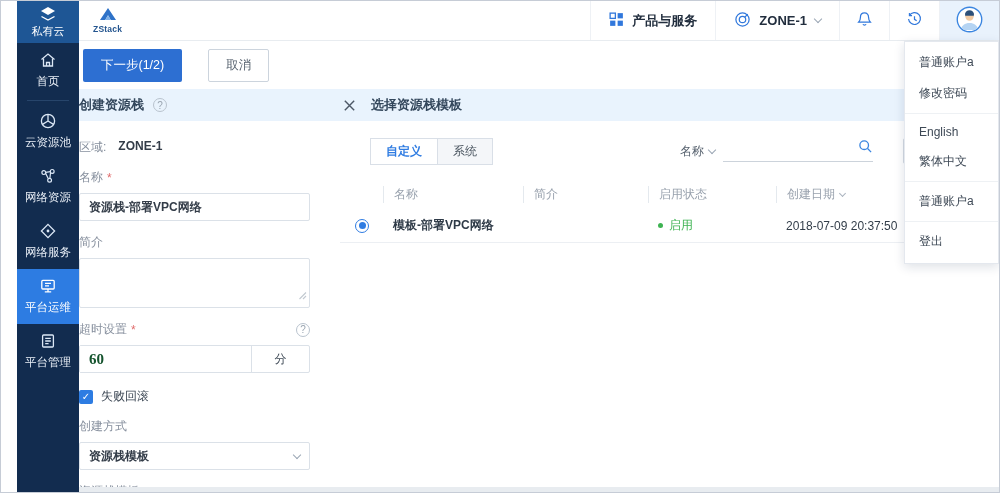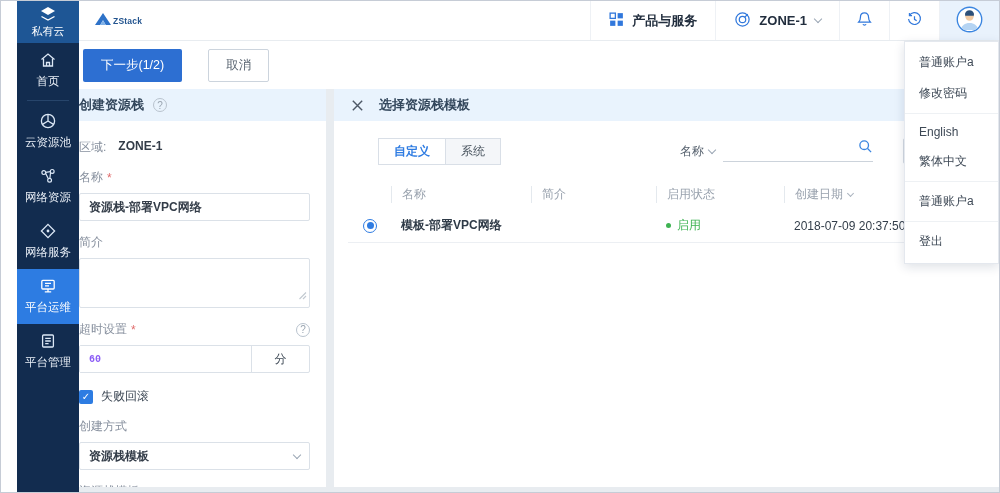--- a/index.html
+++ b/index.html
@@ -14,21 +14,21 @@
   .side-nav { }
   .side-item { display:flex; flex-direction:column; align-items:center; gap:5px;
                padding:8px 0 9px; font-size:11.5px; color:#e8eef6; cursor:pointer; }
   .side-item.active { background:#2d7ce2; color:#fff; }
   .side-div { height:1px; background:#27456b; margin:2px 10px 3px; }
   .side-icon svg { display:block; }
 
   
   .topbar { position:absolute; left:62px; right:0; top:0; height:40px; background:#fff;
             border-bottom:1px solid #e8ecf0; display:flex; align-items:stretch; }
-  .logo { display:flex; flex-direction:row; align-items:center; justify-content:center;
+  .logo { display:flex; flex-direction:column; align-items:center; justify-content:center;
           margin-left:30px; cursor:pointer; }
   .logo-text { font-size:8.5px; font-weight:bold; color:#24558f; letter-spacing:.2px; }
   .top-right { margin-left:auto; display:flex; align-items:stretch; }
   .top-cell { display:flex; align-items:center; gap:8px; padding:0 18px;
               border-left:1px solid #eef1f5; font-size:13px; color:#222e3e; font-weight:bold;
               cursor:pointer; }
   .top-cell.icon-only { padding:0 16px; }
   .avatar-cell { background:#e9f2fc; padding:0 17px; }
   .chev { width:6px; height:6px; border-right:1.4px solid #9aa6b4; border-bottom:1.4px solid #9aa6b4;
           transform:rotate(45deg); margin-top:-3px; flex:none; }
@@ -38,21 +38,21 @@
              display:flex; align-items:center; padding-left:20px; }
   .btn-primary { background:#2d6fd2; color:#fff; border:none; border-radius:2px;
                  font-size:12.5px; font-weight:normal; padding:8px 18px; cursor:pointer;
                  font-family:inherit; }
   .btn-ghost { margin-left:26px; background:#fff; color:#55616e; border:1px solid #ccd4dd;
                border-radius:2px; font-size:12.5px; padding:7px 17px; cursor:pointer;
                font-family:inherit; }
 
   
   .content { position:absolute; left:62px; right:0; top:88px; bottom:0; background:#e8ecf0;
-             display:flex; gap:8px; padding-bottom:5px; }
+             display:flex; padding-bottom:5px; }
   .panel { background:#fff; display:flex; flex-direction:column; overflow:hidden; }
   .panel-left { width:263px; flex:none; }
   .panel-right { flex:1; }
   .panel-head { height:32px; flex:none; background:#e9f3fd; display:flex; align-items:center;
                 padding:0 16px; font-size:13px; font-weight:bold; color:#33475c; }
   .help-icon { width:14px; height:14px; border:1px solid #b9c3ce; border-radius:50%;
                color:#9aa5b1; font-size:10px; font-weight:normal; display:flex; align-items:center;
                justify-content:center; margin-left:9px; cursor:pointer; flex:none; }
 
   
@@ -62,22 +62,22 @@
   .region-value { color:#333c48; font-weight:bold; }
   .f-label { display:flex; align-items:center; font-size:12px; color:#87909e; margin:13px 0 7px; }
   .req { color:#e06c6c; margin-left:4px; }
   .f-label .help-icon { margin-left:auto; }
   .input { width:100%; height:28px; border:1px solid #dbe1e8; border-radius:2px; padding:0 9px;
            font-size:12px; color:#333c48; font-weight:bold; font-family:inherit; outline:none; }
   .ta-wrap { position:relative; }
   textarea.input { height:50px; padding-top:6px; resize:none; display:block; }
   .ta-grip { position:absolute; right:3px; bottom:4px; }
   .in-group { display:flex; align-items:stretch; border:1px solid #dbe1e8; border-radius:2px; height:28px; }
-  .in-group input { flex:1; border:none; padding:0 9px; font-size:10px; color:#8b5cf6;
-                    font-weight:bold; font-family:Liberation Mono, monospace; outline:none; min-width:0; }
+  .in-group input { flex:1; border:none; padding:0 9px; font-size:15px; color:#14532d;
+                    font-weight:bold; font-family:Liberation Serif, serif; outline:none; min-width:0; }
   .unit { width:58px; border-left:1px solid #dbe1e8; display:flex; align-items:center;
           justify-content:center; font-size:12px; color:#3f4a56; }
   .checkrow { display:flex; align-items:center; gap:8px; margin:15px 0 1px; cursor:pointer; }
   .checkbox { width:14px; height:14px; background:#2d7ce2; border-radius:2px; color:#fff;
               font-size:10px; display:flex; align-items:center; justify-content:center; }
   .checklabel { font-size:12px; color:#3c4754; }
   .selectbox, .fieldbox { height:28px; border:1px solid #dbe1e8; border-radius:2px; display:flex;
               align-items:center; justify-content:space-between; padding:0 9px; font-size:12px;
               color:#333c48; font-weight:bold; cursor:pointer; }
 

